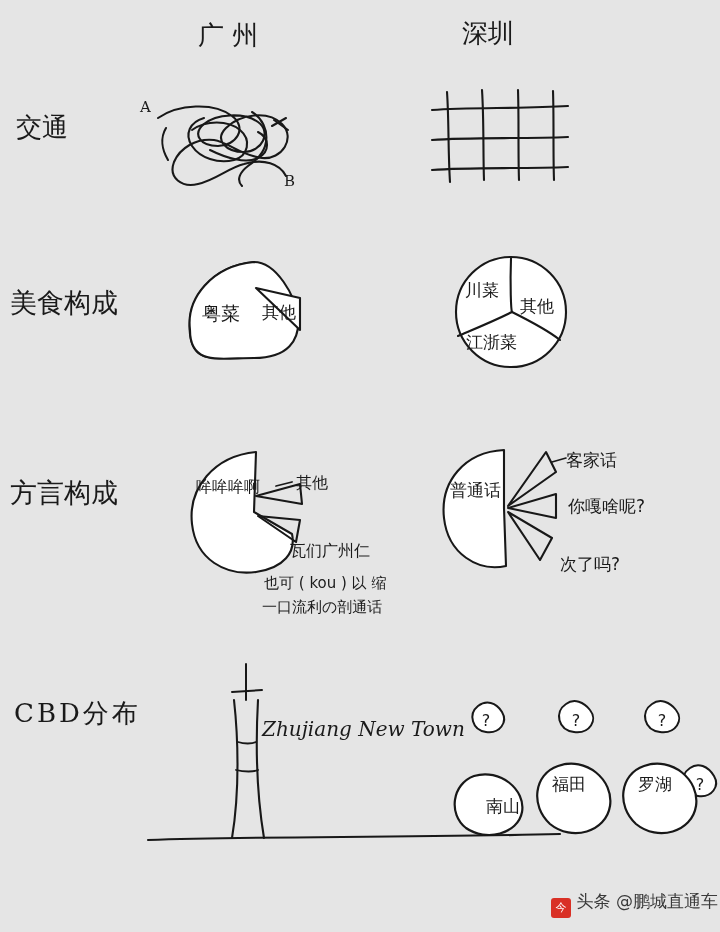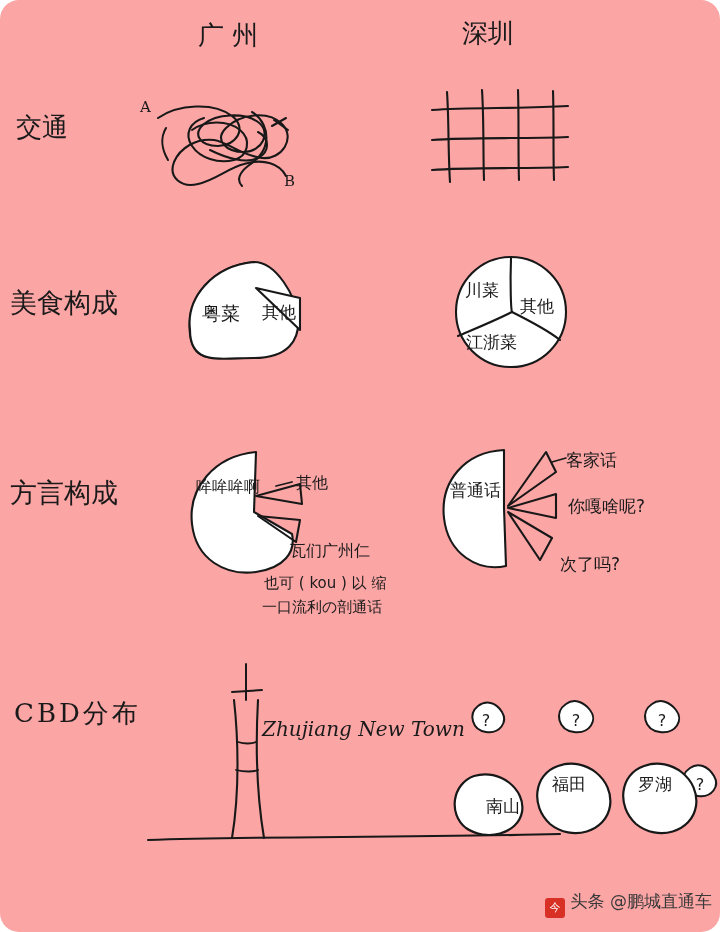--- a/index.html
+++ b/index.html
@@ -10,22 +10,21 @@
   body {
     width: 720px;
     height: 932px;
     position: relative;
     font-family: "Liberation Sans", sans-serif;
     overflow: hidden;
   }
   .sheet {
     position: absolute;
     inset: 0;
-    background: #fca5a5;
-    border-radius: 19px;
+    background: #e5e5e5;
   }
   svg.board {
     position: absolute;
     top: 0; left: 0;
     width: 720px;
     height: 932px;
   }
   .hand {
     font-family: "DejaVu Sans", sans-serif;
     fill: #1a1a1a;
@@ -42,21 +41,21 @@
   }
   .fillwhite {
     fill: #ffffff;
   }
   .footer {
     position: absolute;
     left: 0;
     bottom: 14px;
     width: 720px;
     text-align: right;
-    padding-right: 8px;
+    padding-right: 2px;
     box-sizing: border-box;
     font-size: 17px;
     color: #3a3a3a;
     font-family: "DejaVu Sans", sans-serif;
   }
   .footer .logo {
     display: inline-block;
     width: 20px;
     height: 20px;
     border-radius: 3px;

